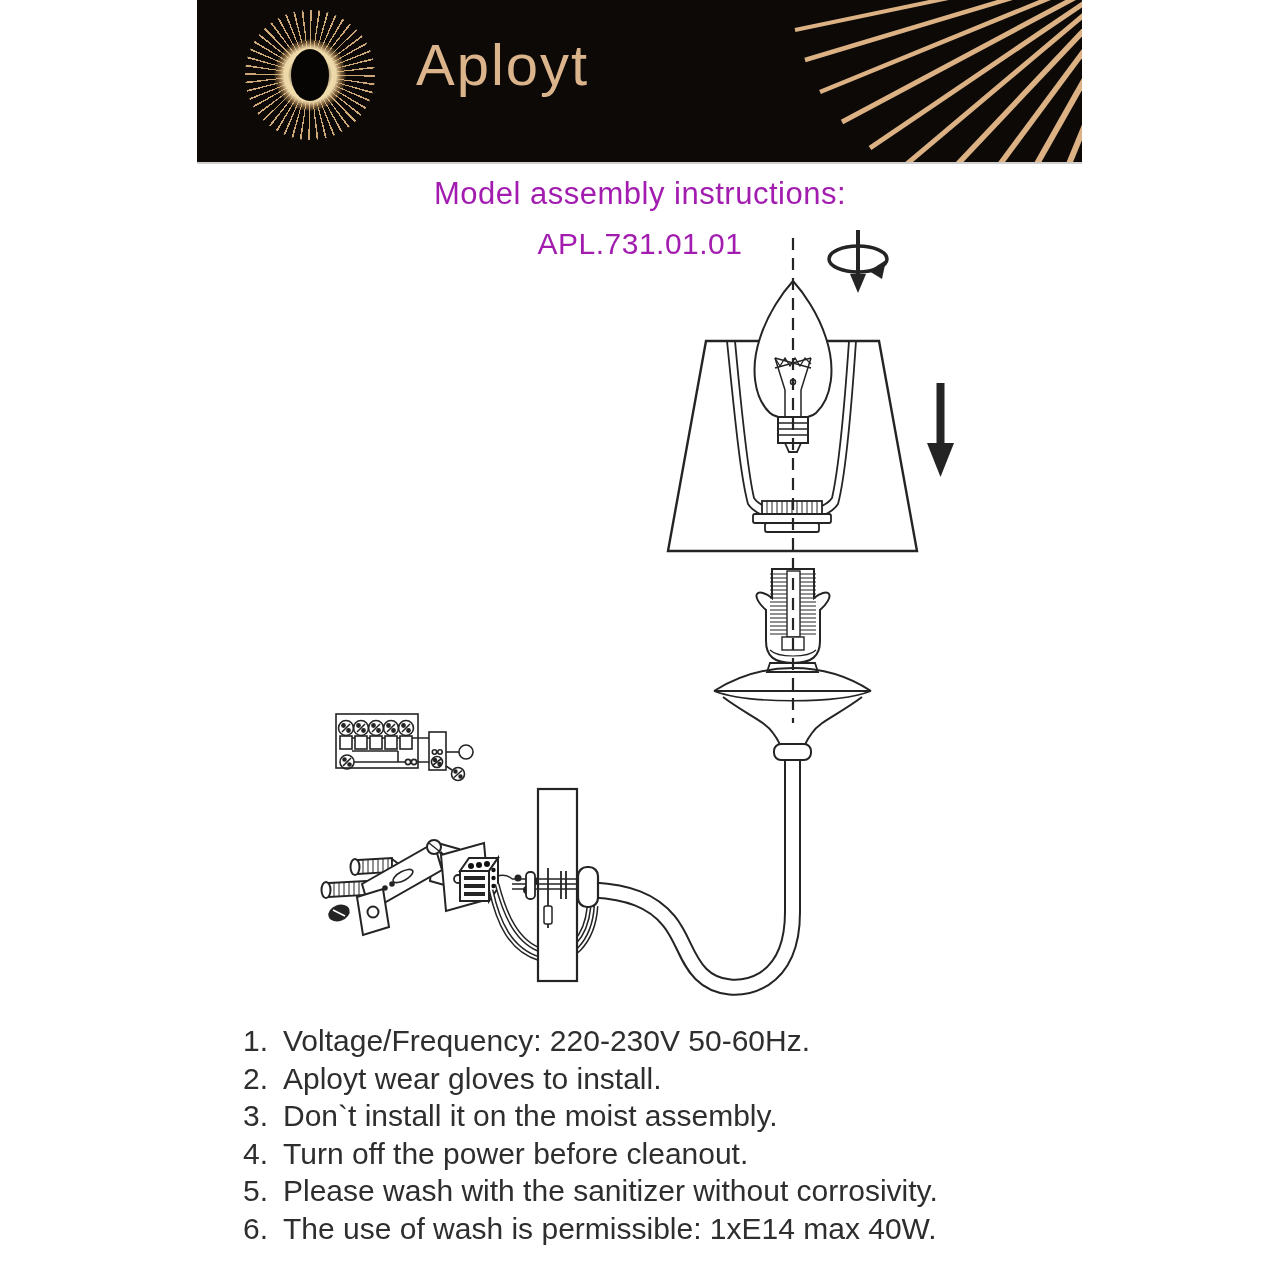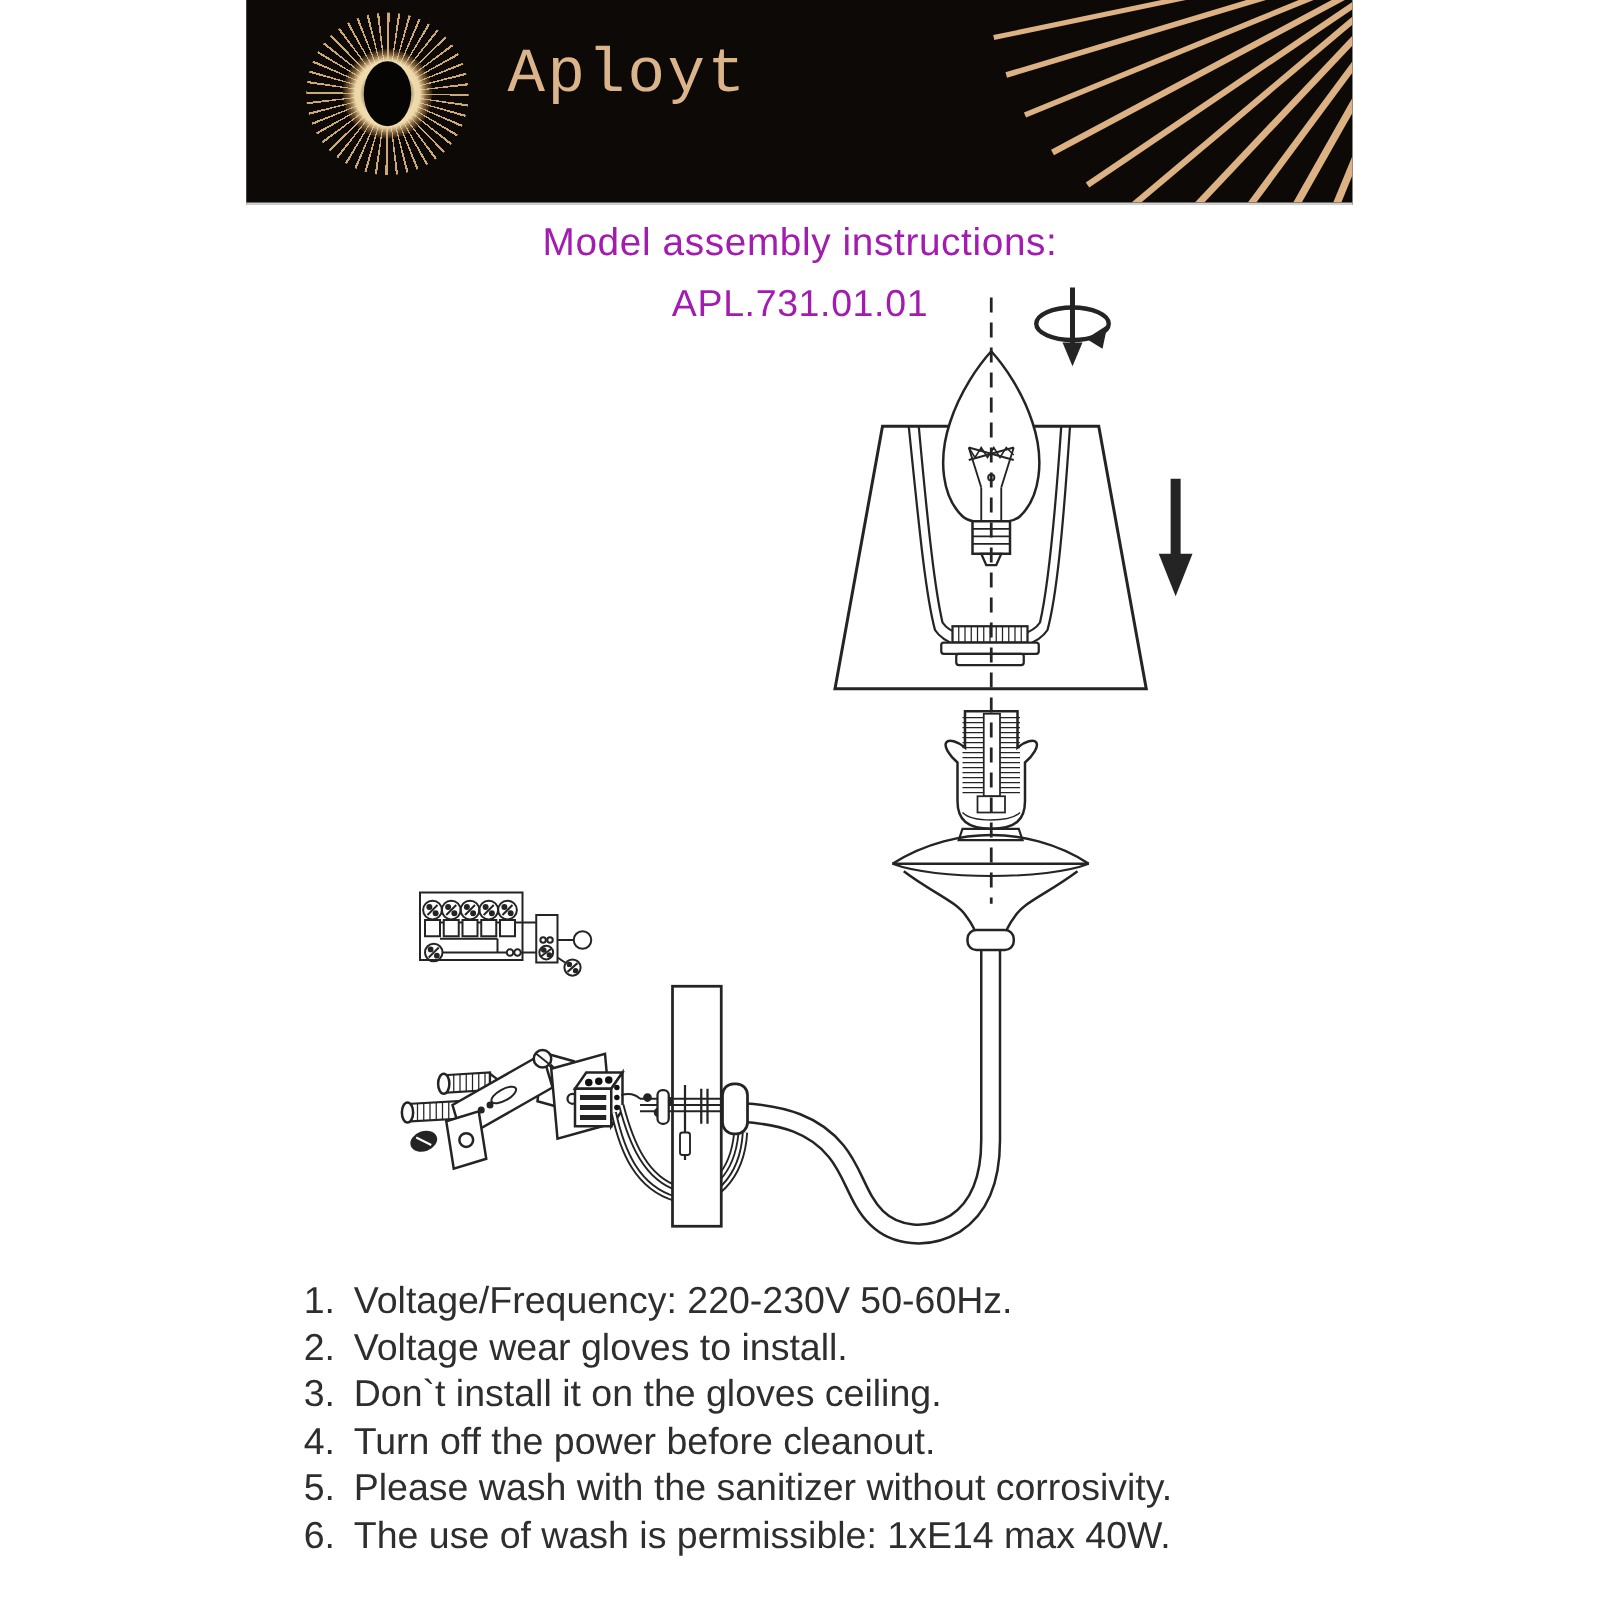--- a/index.html
+++ b/index.html
@@ -10,22 +10,22 @@
           overflow:hidden;border-bottom:2px solid #cfcfcf;}
   .banner svg{position:absolute;left:0;top:0;}
   .logo-rays{position:absolute;left:48px;top:10px;width:130px;height:130px;border-radius:50%;
      background:repeating-conic-gradient(rgba(222,181,128,0.92) 0deg 1.6deg, rgba(0,0,0,0) 1.6deg 7.5deg);}
   .logo-cover{position:absolute;left:87px;top:49px;width:52px;height:52px;border-radius:50%;background:#0c0906;}
   .logo-glow{position:absolute;left:77px;top:39px;width:72px;height:72px;border-radius:50%;
      background:radial-gradient(circle, rgba(12,9,6,0) 0 17px, rgba(248,226,176,0.95) 22px 26px,
                 rgba(216,170,110,0.55) 31px, rgba(216,170,110,0) 37px);}
   .logo-core{position:absolute;left:94px;top:49px;width:38px;height:52px;border-radius:50%;
      background:#070503;box-shadow:0 0 7px 2px rgba(247,226,180,0.8);}
-  .brand{position:absolute;left:209px;top:36px;font-size:50px;font-weight:300;color:#dcb48c;
-         letter-spacing:2px;line-height:1.0;font-family:Liberation Mono, monospace;}
+  .brand{position:absolute;left:219px;top:36px;font-size:58px;font-weight:300;color:#dcb48c;
+         letter-spacing:2px;line-height:1.0;}
   
   .title-block{position:absolute;left:0;top:176px;width:1280px;text-align:center;color:#a21caf;}
   .title-line1{font-size:31px;font-weight:500;letter-spacing:0.5px;}
   .title-line2{font-size:30px;font-weight:500;margin-top:15px;letter-spacing:0.5px;}
   
   .diagram{position:absolute;left:0;top:0;width:1280px;height:1280px;}
   
   .instructions{position:absolute;left:243px;top:1022px;width:900px;color:#2e2e2e;}
   .inst-row{display:flex;font-size:30px;line-height:37.6px;font-weight:500;}
   .inst-num{width:40px;flex-shrink:0;}
@@ -277,25 +277,25 @@
     <path d="M793,238 V723" stroke-dasharray="12 8" stroke-width="2.2"></path>
   </svg>
 
   <div class="instructions">
     <div class="inst-row">
       <span class="inst-num">1.</span>
       <span class="inst-text">Voltage/Frequency: 220-230V 50-60Hz.</span>
     </div>
     <div class="inst-row">
       <span class="inst-num">2.</span>
-      <span class="inst-text">Voltage wear gloves to install.</span>
+      <span class="inst-text">Aployt wear gloves to install.</span>
     </div>
     <div class="inst-row">
       <span class="inst-num">3.</span>
-      <span class="inst-text">Don`t install it on the gloves ceiling.</span>
+      <span class="inst-text">Don`t install it on the moist assembly.</span>
     </div>
     <div class="inst-row">
       <span class="inst-num">4.</span>
       <span class="inst-text">Turn off the power before cleanout.</span>
     </div>
     <div class="inst-row">
       <span class="inst-num">5.</span>
       <span class="inst-text">Please wash with the sanitizer without corrosivity.</span>
     </div>
     <div class="inst-row">

